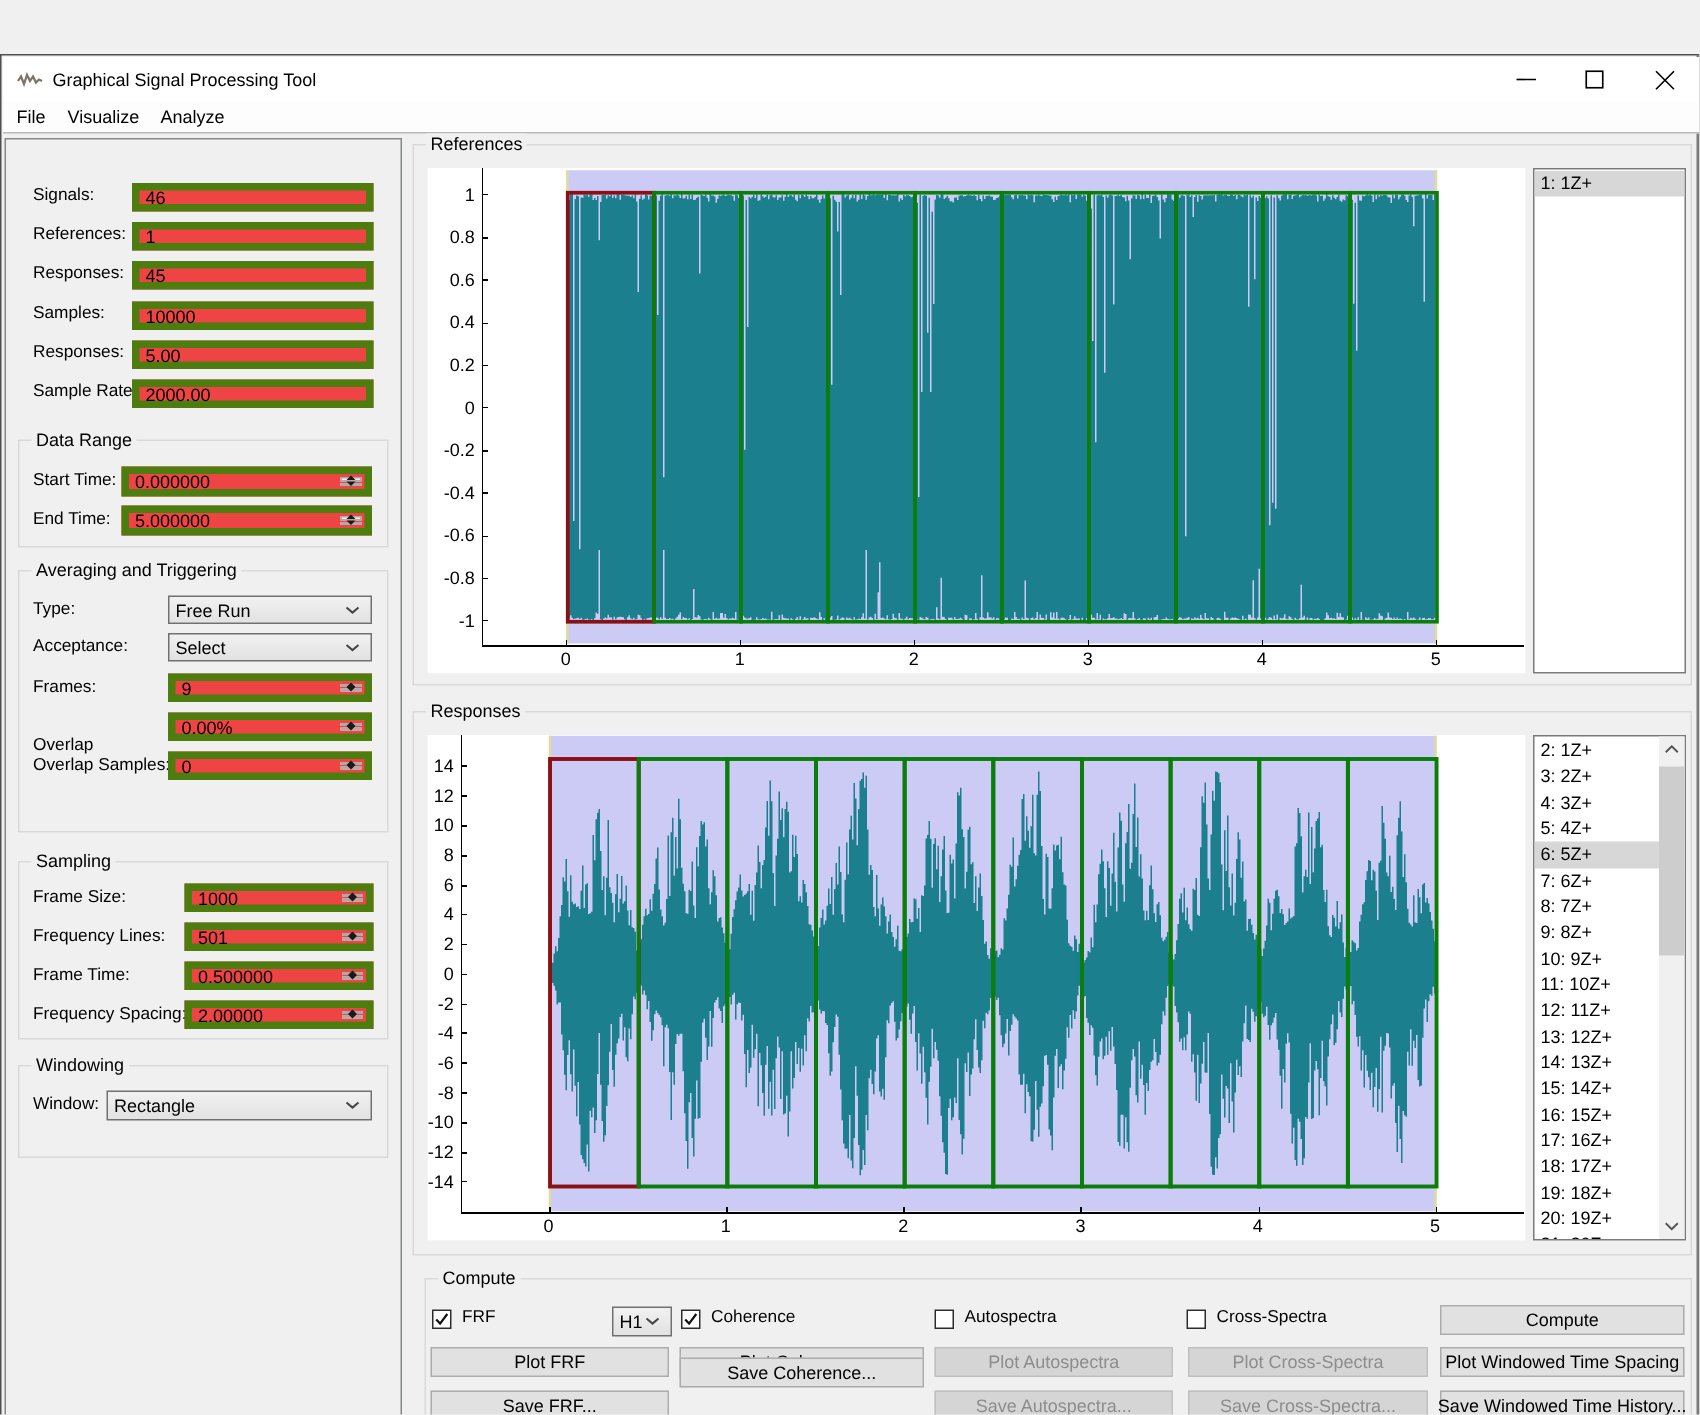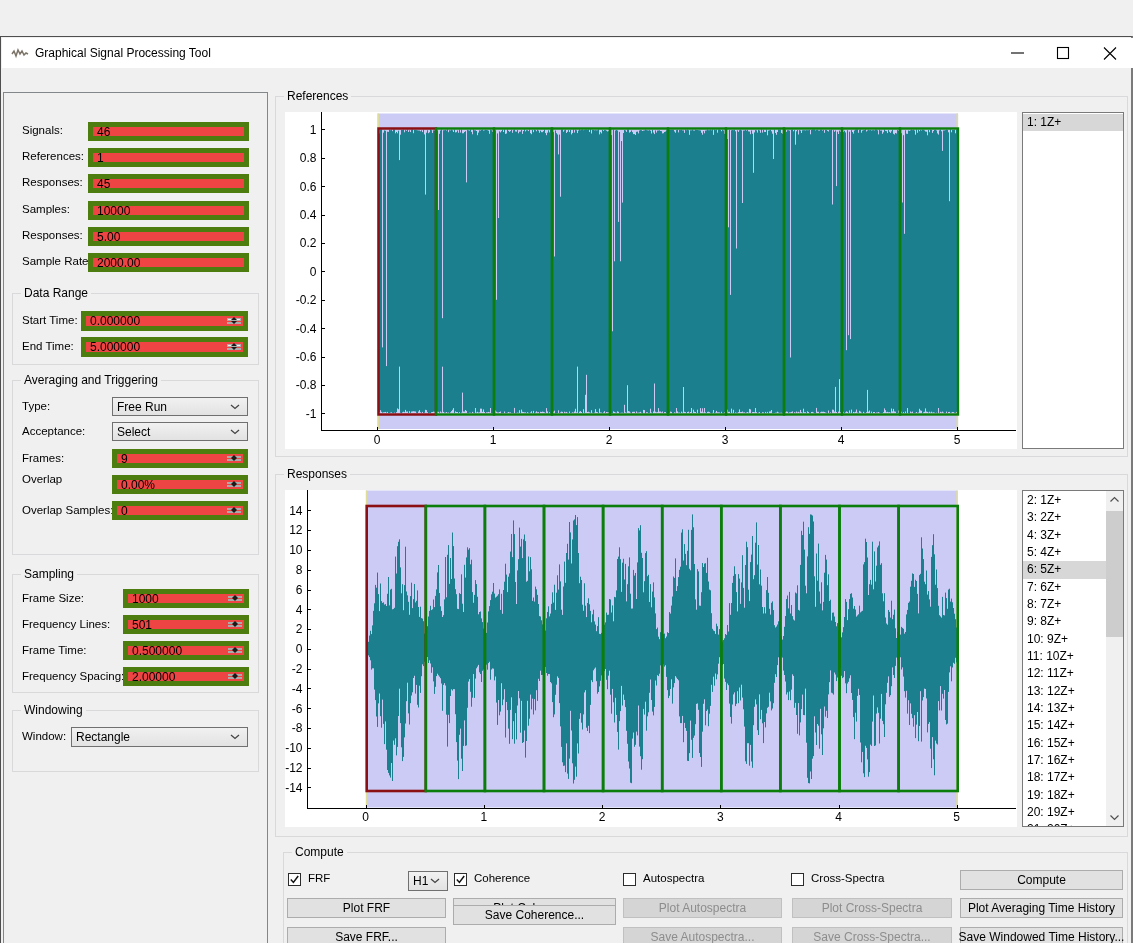--- a/index.html
+++ b/index.html
@@ -31,20 +31,25 @@
       <svg width="18" height="14" viewBox="0 0 18 14" style="position:absolute;left:9px;top:9px">
         <path d="M1 7l2-3 2 5 2-6 2 4 2-3 2 4 2-2 2 1" stroke="#7c7468" stroke-width="1.5" fill="none"></path>
       </svg>
       <div id="title">Graphical Signal Processing Tool</div>
       <svg width="120" height="30" viewBox="0 0 120 30" style="position:absolute;right:3px;top:0">
         <path d="M1 15h13" stroke="#000" stroke-width="1.1" fill="none"></path>
         <rect x="47.5" y="9.5" width="11" height="11" stroke="#000" stroke-width="1.1" fill="none"></rect>
         <path d="M94 9.5l12 12M106 9.5l-12 12" stroke="#000" stroke-width="1.1" fill="none"></path>
       </svg>
     </div>
+    <div id="menubar">
+      <div class="menu" style="left:9px">File</div>
+      <div class="menu" style="left:43px">Visualize</div>
+      <div class="menu" style="left:105px">Analyze</div>
+    </div>
     <div id="leftpanel"></div>
     <div class="lbl" style="left:21px;top:87px">Signals:</div>
     <div class="field" style="left:87px;top:85px;width:161px;height:19px">46</div>
     <div class="lbl" style="left:21px;top:113px">References:</div>
     <div class="field" style="left:87px;top:111px;width:161px;height:19px">1</div>
     <div class="lbl" style="left:21px;top:139px">Responses:</div>
     <div class="field" style="left:87px;top:137px;width:161px;height:19px">45</div>
     <div class="lbl" style="left:21px;top:166px">Samples:</div>
     <div class="field" style="left:87px;top:164px;width:161px;height:19px">10000</div>
     <div class="lbl" style="left:21px;top:192px">Responses:</div>
@@ -91,21 +96,21 @@
     </div>
     <div class="lbl" style="left:21px;top:415px">Frames:</div>
     <div class="field" style="left:111px;top:412px;width:136px;height:19px">9<div class="spinner">
         <div class="sb">
           <div class="tri-up"></div>
         </div>
         <div class="sb">
           <div class="tri-dn"></div>
         </div>
       </div></div>
-    <div class="lbl" style="left:21px;top:436px">Overlap</div>
+    <div class="lbl" style="left:21px;top:454px">Overlap</div>
     <div class="field" style="left:111px;top:438px;width:136px;height:19px">0.00%<div class="spinner">
         <div class="sb">
           <div class="tri-up"></div>
         </div>
         <div class="sb">
           <div class="tri-dn"></div>
         </div>
       </div></div>
     <div class="lbl" style="left:21px;top:467px">Overlap Samples:</div>
     <div class="field" style="left:111px;top:464px;width:136px;height:19px">0<div class="spinner">
@@ -302,21 +307,21 @@
     <div class="lbl" style="left:473px;top:835px">Coherence</div>
     <div class="cb" style="left:622px;top:836px"></div>
     <div class="lbl" style="left:642px;top:835px">Autospectra</div>
     <div class="cb" style="left:790px;top:836px"></div>
     <div class="lbl" style="left:810px;top:835px">Cross-Spectra</div>
     <div class="btn" style="left:959px;top:833px;width:163px;height:20px">Compute</div>
     <div class="btn" style="left:286px;top:861px;width:159px;height:20px">Plot FRF</div>
     <div class="btn" style="left:452px;top:861px;width:163px;height:20px">Plot Coherence</div>
     <div class="btn dis" style="left:622px;top:861px;width:159px;height:20px">Plot Autospectra</div>
     <div class="btn dis" style="left:791px;top:861px;width:160px;height:20px">Plot Cross-Spectra</div>
-    <div class="btn" style="left:959px;top:861px;width:163px;height:20px">Plot Averaging Time History</div>
+    <div class="btn" style="left:959px;top:861px;width:163px;height:20px">Plot Windowed Time Spacing</div>
     <div class="btn" style="left:286px;top:890px;width:159px;height:20px">Save FRF...</div>
     <div class="btn" style="left:452px;top:868px;width:163px;height:20px">Save Coherence...</div>
     <div class="btn dis" style="left:622px;top:890px;width:159px;height:20px">Save Autospectra...</div>
     <div class="btn dis" style="left:791px;top:890px;width:160px;height:20px">Save Cross-Spectra...</div>
     <div class="btn" style="left:959px;top:890px;width:163px;height:20px">Save Windowed Time History...</div>
     <div style="position:absolute;left:1px;top:920px;width:1130px;height:0;border-top:1px solid #d9d9d9"></div>
     <svg width="14" height="14" viewBox="0 0 14 14" style="position:absolute;left:1119px;top:929px">
       <g fill="#c6c6c6">
         <rect x="8" y="2" width="2.2" height="2.2"></rect>
         <rect x="8" y="5.5" width="2.2" height="2.2"></rect>

